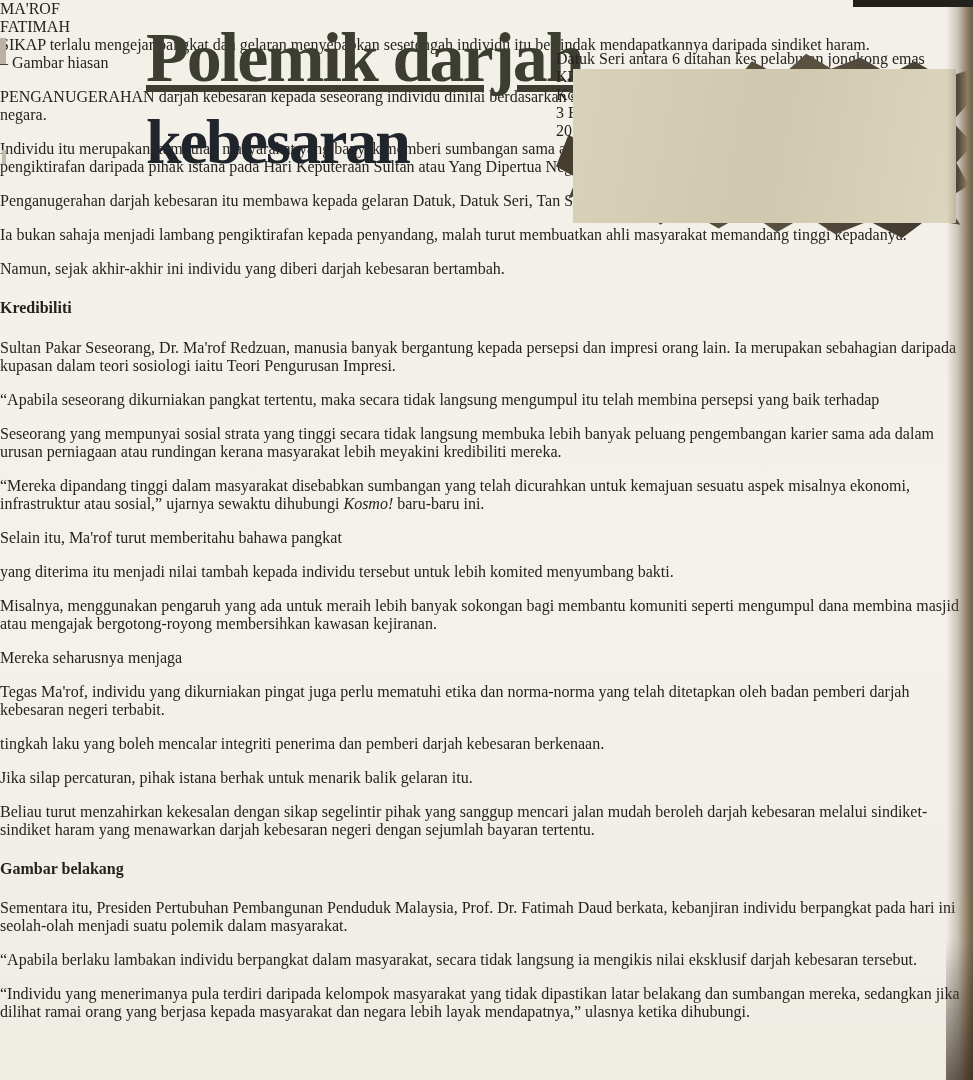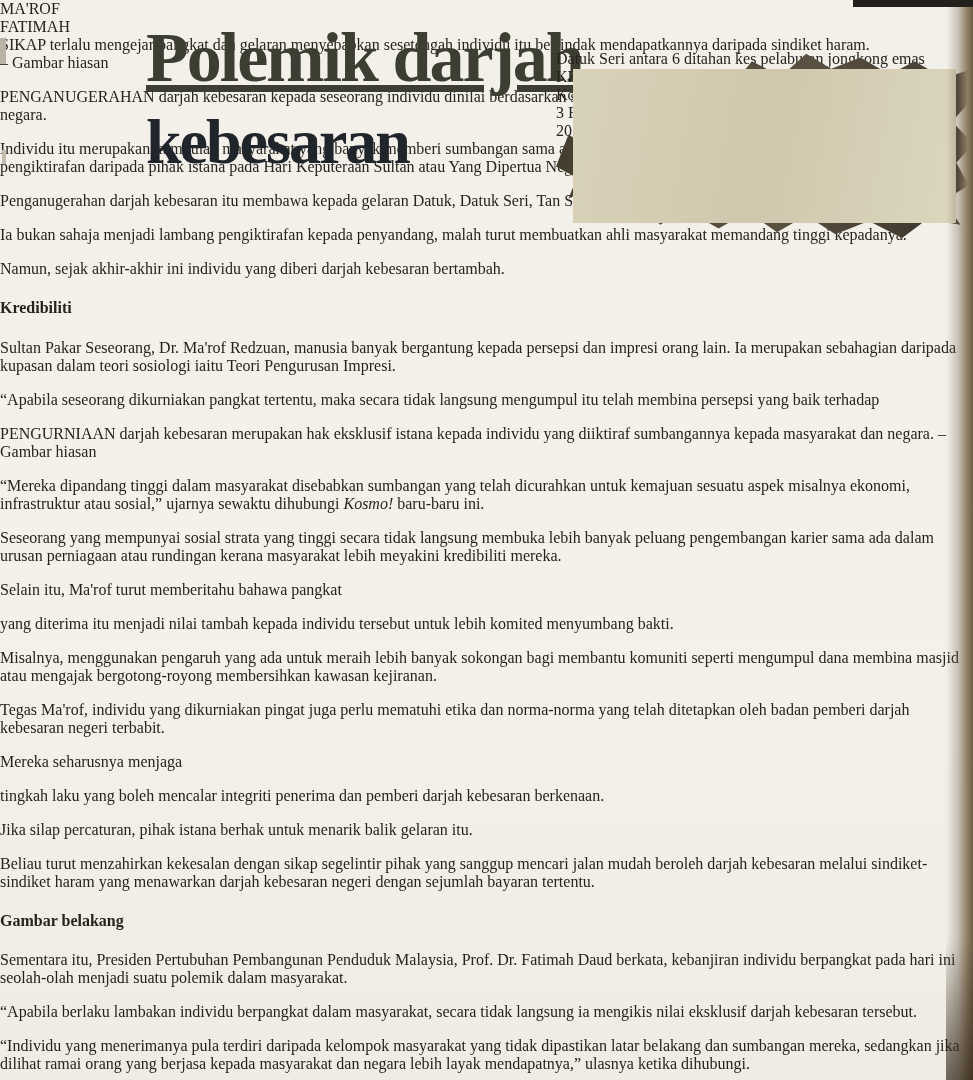--- a/index.html
+++ b/index.html
@@ -239,36 +239,32 @@
       <div class="belt"></div>
       <div class="skirt"></div>
       <div class="leg"></div>
       <div class="leg2"></div>
       <div class="shoe"></div>
       <div class="shoe2"></div>
     </div>
     <div class="award"></div>
   </div>
 
-  <div class="photo-cap">
-    <span class="bold">PENGURNIAAN</span><span> darjah kebesaran merupakan hak eksklusif istana kepada individu yang diiktiraf sumbangannya kepada masyarakat dan negara.</span>
-    <span class="credit">– Gambar hiasan</span>
-  </div>
 
   <div class="col col2">
+    <p>Seseorang yang mempunyai sosial strata yang tinggi secara tidak langsung membuka lebih banyak peluang pengembangan karier sama ada dalam urusan perniagaan atau rundingan kerana masyarakat lebih meyakini kredibiliti mereka.</p>
     <p><span>“Mereka dipandang tinggi dalam masyarakat disebabkan sumbangan yang telah dicurahkan untuk kemajuan sesuatu aspek misalnya ekonomi, infrastruktur atau sosial,” ujarnya sewaktu dihubungi </span><i>Kosmo!</i><span> baru-baru ini.</span></p>
-    <p>Seseorang yang mempunyai sosial strata yang tinggi secara tidak langsung membuka lebih banyak peluang pengembangan karier sama ada dalam urusan perniagaan atau rundingan kerana masyarakat lebih meyakini kredibiliti mereka.</p>
     <p>Selain itu, Ma'rof turut memberitahu bahawa pangkat</p>
   </div>
 
   <div class="col col3">
     <p class="np">yang diterima itu menjadi nilai tambah kepada individu tersebut untuk lebih komited menyumbang bakti.</p>
     <p>Misalnya, menggunakan pengaruh yang ada untuk meraih lebih banyak sokongan bagi membantu komuniti seperti mengumpul dana membina masjid atau mengajak bergotong-royong membersihkan kawasan kejiranan.</p>
+    <p>Mereka seharusnya menjaga</p>
     <p>Tegas Ma'rof, individu yang dikurniakan pingat juga perlu mematuhi etika dan norma-norma yang telah ditetapkan oleh badan pemberi darjah kebesaran negeri terbabit.</p>
-    <p>Mereka seharusnya menjaga</p>
   </div>
 
   <div class="col col4">
     <p class="np">tingkah laku yang boleh mencalar integriti penerima dan pemberi darjah kebesaran berkenaan.</p>
     <p>Jika silap percaturan, pihak istana berhak untuk menarik balik gelaran itu.</p>
     <p>Beliau turut menzahirkan kekesalan dengan sikap segelintir pihak yang sanggup mencari jalan mudah beroleh darjah kebesaran melalui sindiket-sindiket haram yang menawarkan darjah kebesaran negeri dengan sejumlah bayaran tertentu.</p>
     <h4 class="subhead">Gambar belakang</h4>
     <p><span>Sementara itu, </span><span class="bold">Presiden Pertubuhan Pembangunan Penduduk Malaysia, Prof. Dr. Fatimah Daud</span><span> berkata, kebanjiran individu berpangkat pada hari ini seolah-olah menjadi suatu polemik dalam masyarakat.</span></p>
     <p>“Apabila berlaku lambakan individu berpangkat dalam masyarakat, secara tidak langsung ia mengikis nilai eksklusif darjah kebesaran tersebut.</p>
     <p>“Individu yang menerimanya pula terdiri daripada kelompok masyarakat yang tidak dipastikan latar belakang dan sumbangan mereka, sedangkan jika dilihat ramai orang yang berjasa kepada masyarakat dan negara lebih layak mendapatnya,” ulasnya ketika dihubungi.</p>

